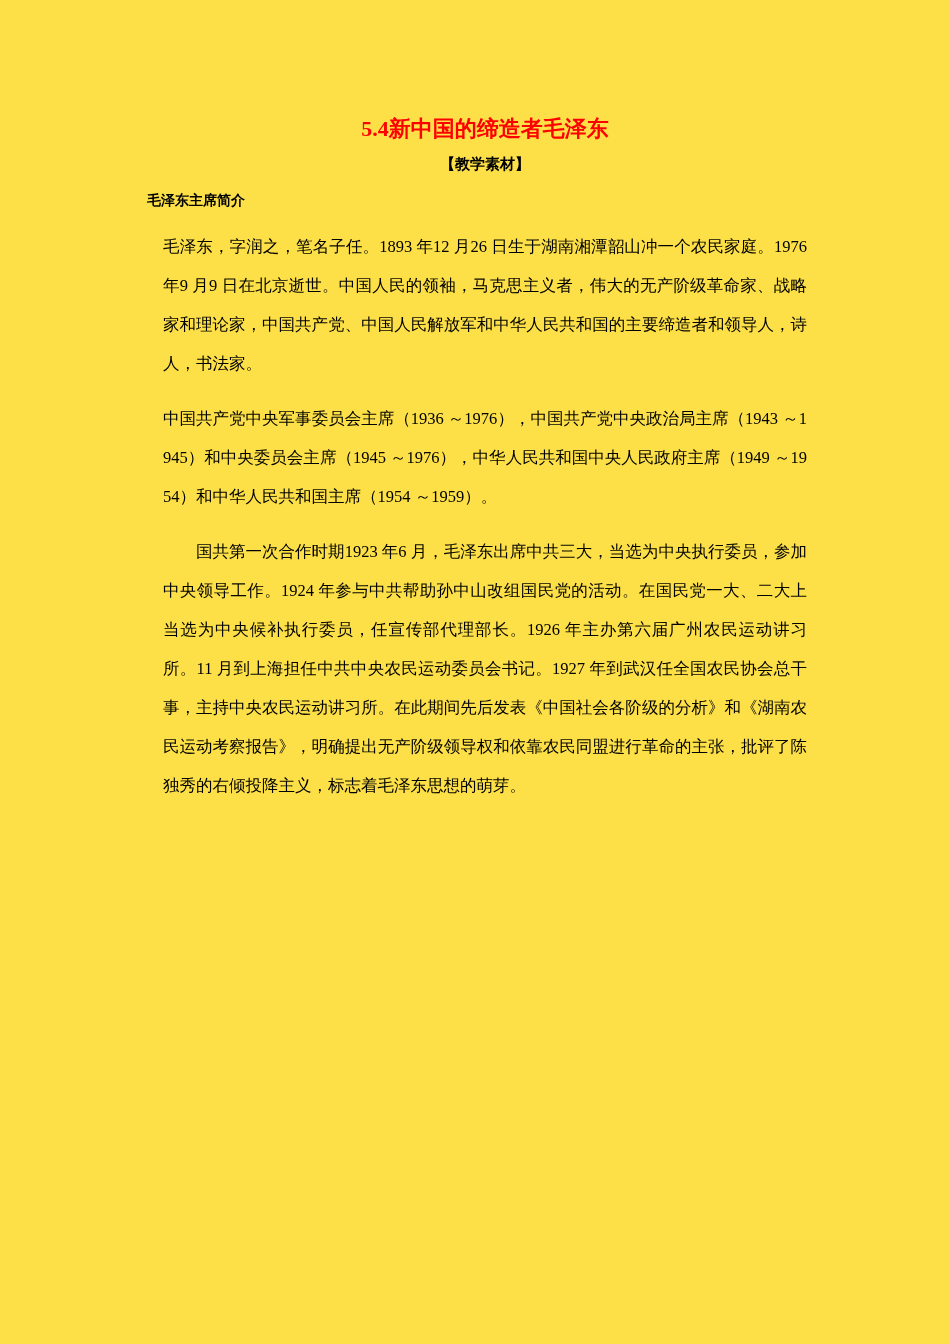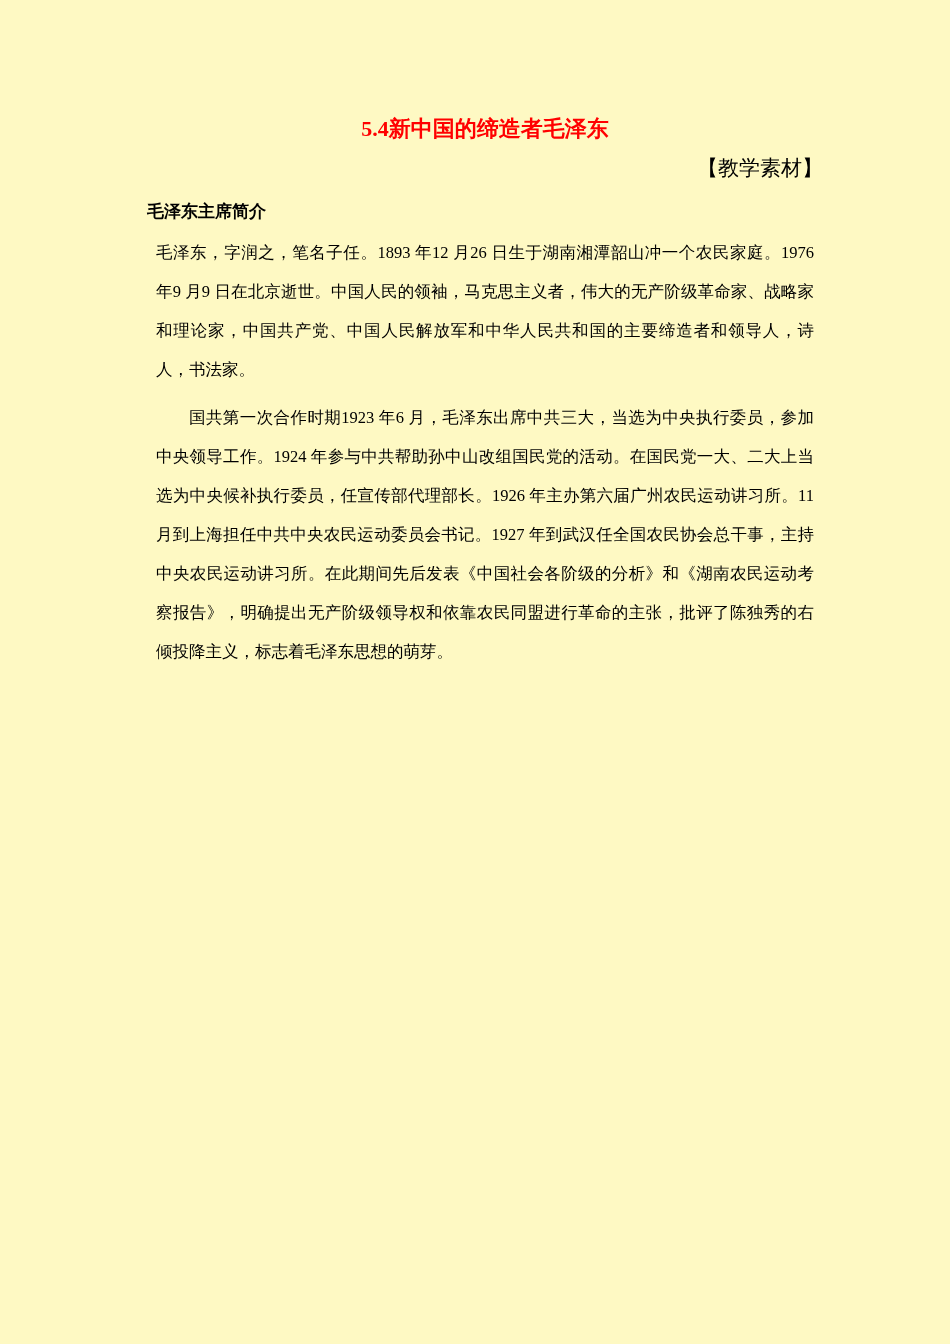--- a/index.html
+++ b/index.html
@@ -12,63 +12,64 @@
       height: 1344px;
       overflow: hidden;
       color: #000000;
       font-family: "Liberation Serif", "DejaVu Serif", serif;
     }
     .page {
       box-sizing: border-box;
       width: 950px;
       height: 1344px;
       padding: 116px 127px 0 147px;
-      background: #fef9c3;
+      background: #fde047;
     }
     .doc-title {
       color: #ff0000;
       font-size: 22px;
       font-weight: bold;
       text-align: center;
       line-height: 1.2;
       margin: 0 0 12px 0;
     }
     .section-heading {
-      font-size: 21px;
-      font-weight: normal;
+      font-size: 15px;
+      font-weight: bold;
       line-height: 1.4;
       margin: 0 0 16px 0;
-      text-align: right;
+      text-align: center;
     }
     .sub-heading {
-      font-size: 17px;
+      font-size: 14px;
       font-weight: bold;
       line-height: 1.4;
       margin: 0;
       text-align: left;
     }
     .body-text p {
       font-size: 16.5px;
       line-height: 39px;
-      margin: 9px;
+      margin: 16px;
       text-align: justify;
       text-justify: inter-ideograph;
       word-break: break-all;
     }
     .body-text p.indent {
       text-indent: 2em;
     }
   </style>
 </head>
 <body>
 
 <div class="page">
   <h1 class="doc-title">5.4新中国的缔造者毛泽东</h1>
 
   <div class="section-heading">【教学素材】</div>
 
   <div class="sub-heading">毛泽东主席简介</div>
 
   <div class="body-text">
     <p>毛泽东，字润之，笔名子任。1893 年12 月26 日生于湖南湘潭韶山冲一个农民家庭。1976 年9 月9 日在北京逝世。中国人民的领袖，马克思主义者，伟大的无产阶级革命家、战略家和理论家，中国共产党、中国人民解放军和中华人民共和国的主要缔造者和领导人，诗人，书法家。</p>
+    <p>中国共产党中央军事委员会主席（1936 ～1976），中国共产党中央政治局主席（1943 ～1945）和中央委员会主席（1945 ～1976），中华人民共和国中央人民政府主席（1949 ～1954）和中华人民共和国主席（1954 ～1959）。</p>
     <p class="indent">国共第一次合作时期1923 年6 月，毛泽东出席中共三大，当选为中央执行委员，参加中央领导工作。1924 年参与中共帮助孙中山改组国民党的活动。在国民党一大、二大上当选为中央候补执行委员，任宣传部代理部长。1926 年主办第六届广州农民运动讲习所。11 月到上海担任中共中央农民运动委员会书记。1927 年到武汉任全国农民协会总干事，主持中央农民运动讲习所。在此期间先后发表《中国社会各阶级的分析》和《湖南农民运动考察报告》，明确提出无产阶级领导权和依靠农民同盟进行革命的主张，批评了陈独秀的右倾投降主义，标志着毛泽东思想的萌芽。</p>
   </div>
 </div>
 
 </body></html>

